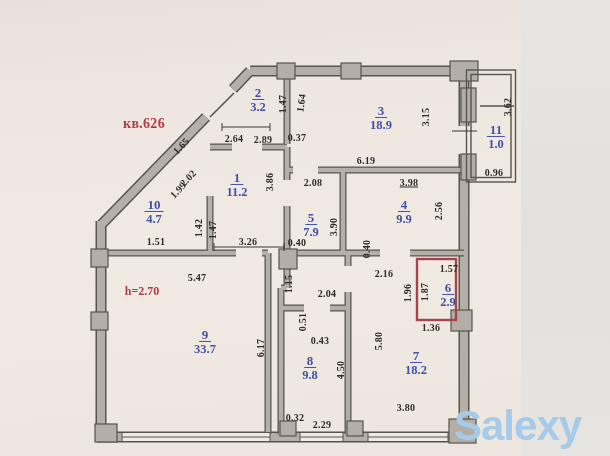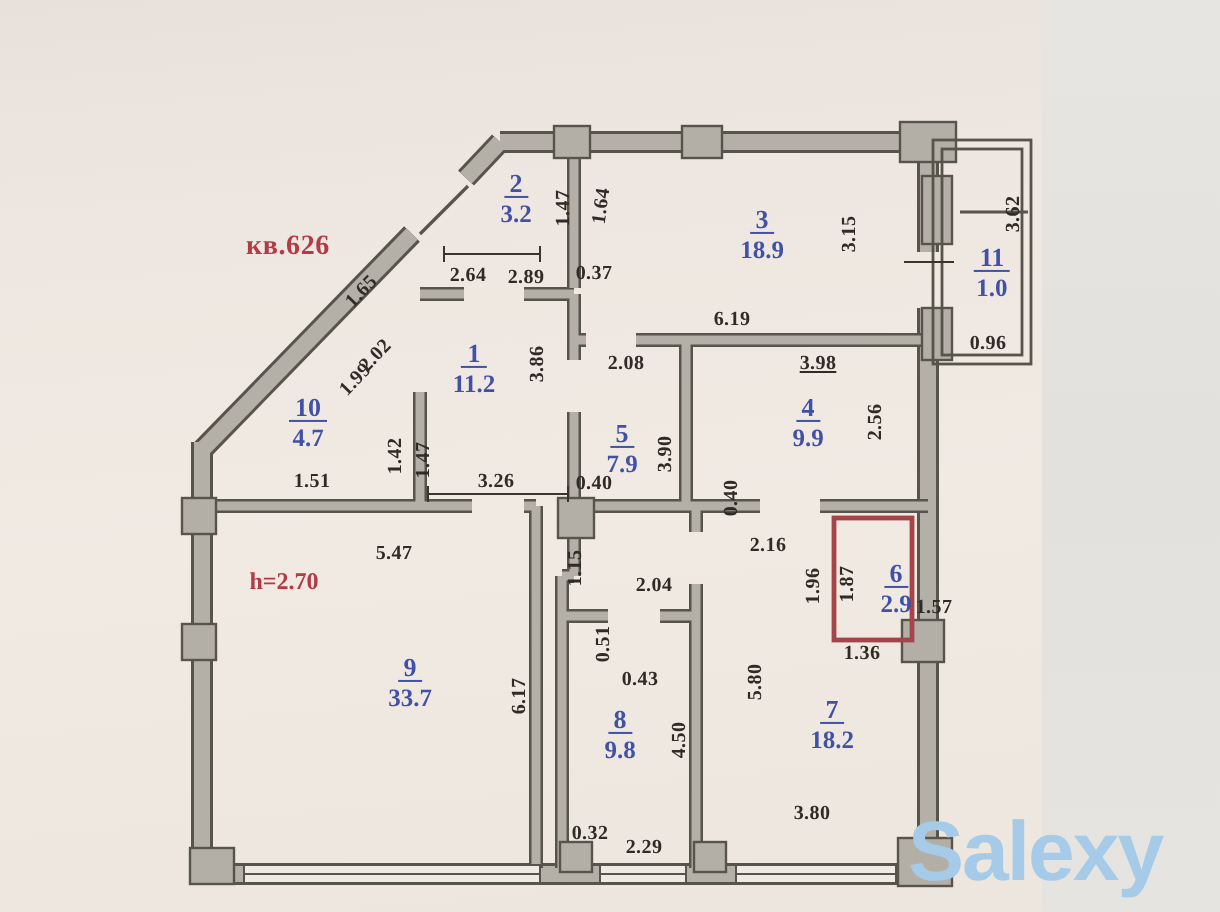--- a/index.html
+++ b/index.html
@@ -104,21 +104,21 @@
       <div class="dim" style="left: 297px; top: 137px; --r: 0deg;">0.37</div>
       <div class="dim" style="left: 366px; top: 160px; --r: 0deg;">6.19</div>
       <div class="dim" style="left: 494px; top: 172px; text-align: center; --r: 0deg;">0.96</div>
       <div class="dim" style="left: 313px; top: 182px; --r: 0deg;">2.08</div>
       <div class="dim" style="left: 409px; top: 182px; text-decoration: underline; --r: 0deg;">3.98</div>
       <div class="dim" style="left: 156px; top: 241px; --r: 0deg;">1.51</div>
       <div class="dim" style="left: 248px; top: 241px; --r: 0deg;">3.26</div>
       <div class="dim" style="left: 297px; top: 242px; --r: 0deg;">0.40</div>
       <div class="dim" style="left: 197px; top: 277px; --r: 0deg;">5.47</div>
       <div class="dim" style="left: 384px; top: 273px; --r: 0deg;">2.16</div>
-      <div class="dim" style="left: 467px; top: 268px; margin-top: 36px; --r: 0deg;">1.57</div>
+      <div class="dim" style="left: 449px; top: 268px; --r: 0deg;">1.57</div>
       <div class="dim" style="left: 327px; top: 293px; --r: 0deg;">2.04</div>
       <div class="dim" style="left: 431px; top: 327px; --r: 0deg;">1.36</div>
       <div class="dim" style="left: 296px; top: 340px; padding-left: 48px; --r: 0deg;">0.43</div>
       <div class="dim" style="left: 322px; top: 424px; --r: 0deg;">2.29</div>
       <div class="dim" style="left: 406px; top: 407px; --r: 0deg;">3.80</div>
       <div class="dim" style="left: 295px; top: 417px; --r: 0deg;">0.32</div>
       <div class="dim" style="left: 282px; top: 104px; --r: -90deg;">1.47</div>
       <div class="dim" style="left: 301px; top: 103px; --r: -82deg;">1.64</div>
       <div class="dim" style="left: 425px; top: 117px; --r: -90deg;">3.15</div>
       <div class="dim" style="left: 507px; top: 107px; --r: -90deg;">3.62</div>

